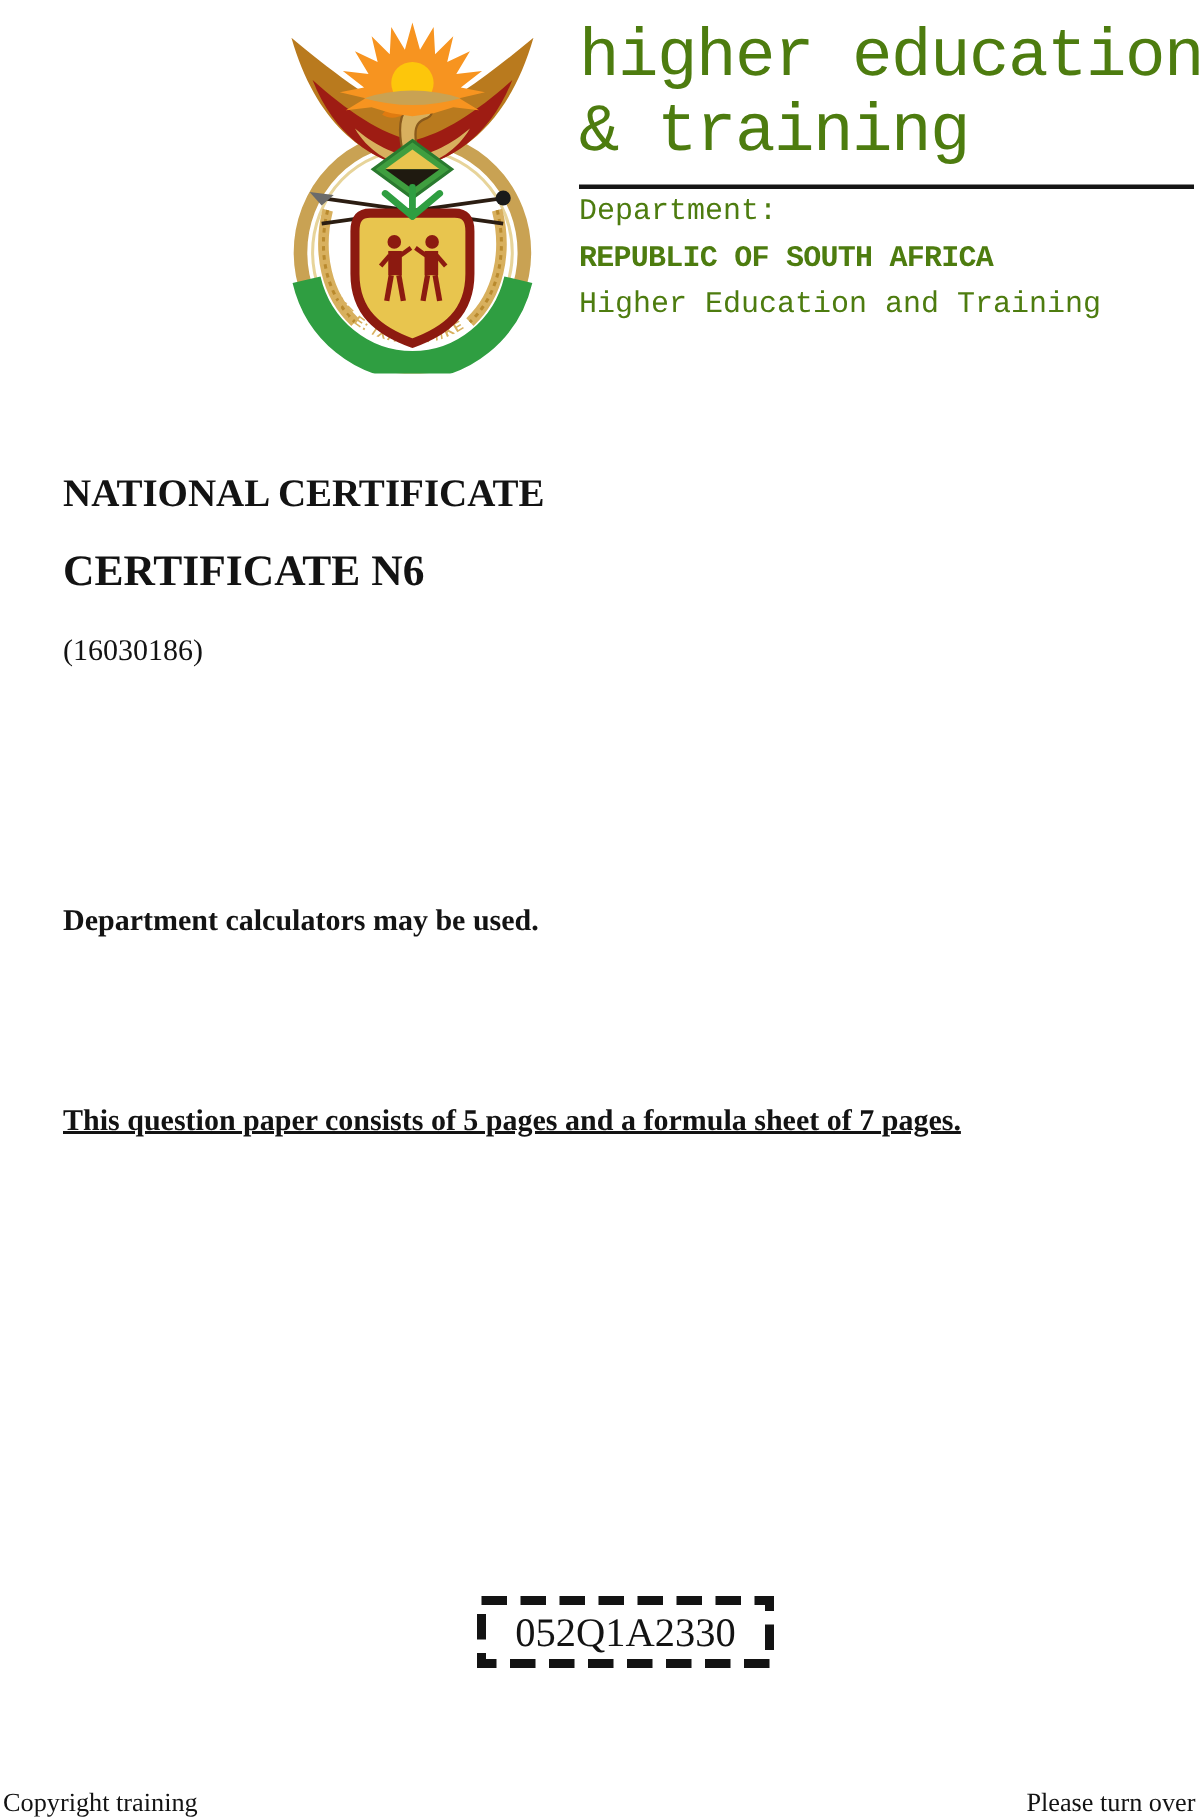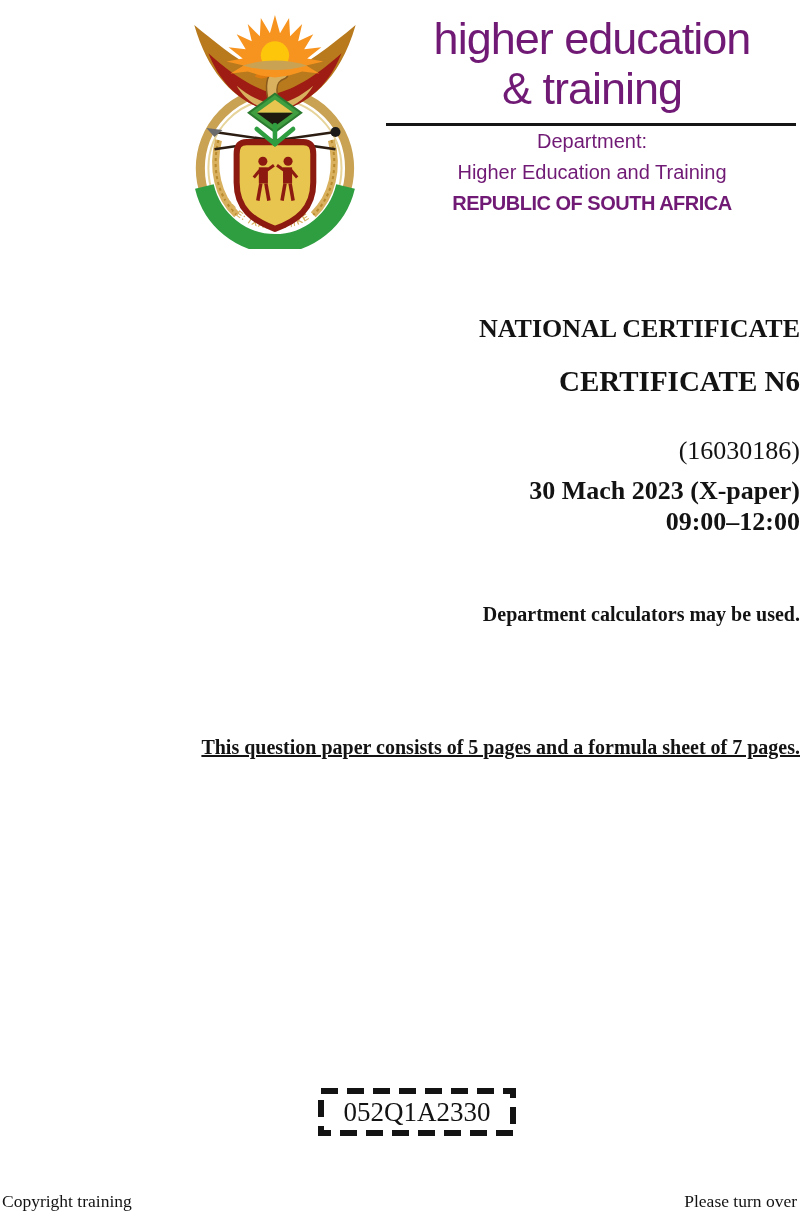--- a/index.html
+++ b/index.html
@@ -19,23 +19,22 @@
     left: 184px;
     top: 11px;
     width: 192px;
     height: 238px;
   }
   .logo-text {
     position: absolute;
     left: 386px;
     top: 14px;
     width: 412px;
-    font-family: Liberation Sans, sans-serif;
-    color: #701a75;
-    text-align: center;
+    font-family: Liberation Mono, monospace;
+    color: #4d7c0f;
   }
   .brand-line {
     font-size: 45px;
     line-height: 50px;
     font-weight: 400;
     letter-spacing: -1px;
     white-space: nowrap;
   }
   .logo-divider {
     margin-top: 9px;
@@ -51,34 +50,34 @@
   }
   .dept-line.country { font-weight: 700; letter-spacing: -0.5px; }
 
   
   .cline {
     position: absolute;
     left: 0;
     width: 100%;
     box-sizing: border-box;
     padding-left: 42px;
-    text-align: right;
+    text-align: left;
     white-space: nowrap;
   }
   .cert-title   { top: 314px; font-size: 26px; font-weight: 700; }
   .subject      { top: 365px; font-size: 29px; font-weight: 700; }
-  .paper-code   { top: 423px; font-size: 26px; font-weight: 400; margin-top: 13px; }
+  .paper-code   { top: 423px; font-size: 20px; font-weight: 400; }
   .date-block   { top: 475px; font-size: 26px; font-weight: 700; line-height: 31px; }
   .calc-note    { top: 603px; font-size: 20px; font-weight: 700; }
   .pages-note   { top: 736px; font-size: 20px; font-weight: 700; text-decoration: underline; }
 
   
   .codebox-row {
     position: absolute;
-    top: 1088px;
+    top: 1064px;
     left: 0;
     width: 100%;
     box-sizing: border-box;
     padding-left: 34px;
     display: flex;
     justify-content: center;
     align-items: flex-end;
   }
   .codebox {
     position: relative;
@@ -198,32 +197,28 @@
       <circle cx="90" cy="44" r="14" fill="#fdc60b"></circle>
       <path d="M58,54 Q90,44 122,54 Q90,63 58,54 Z" fill="#c9a253"></path>
     </g>
   </svg>
 
   <div class="logo-text">
     <div class="brand-line">higher education</div>
     <div class="brand-line">&amp; training</div>
     <div class="logo-divider"></div>
     <div class="dept-line">Department:</div>
+    <div class="dept-line country">REPUBLIC OF SOUTH AFRICA</div>
     <div class="dept-line">Higher Education and Training</div>
-    <div class="dept-line country">REPUBLIC OF SOUTH AFRICA</div>
   </div>
 
   <div class="cline cert-title">NATIONAL CERTIFICATE</div>
   <div class="cline subject">CERTIFICATE N6</div>
   <div class="cline paper-code">(16030186)</div>
 
-  <div class="cline date-block">
-    <div>30 Mach 2023 (X-paper)</div>
-    <div>09:00–12:00</div>
-  </div>
 
   <div class="cline calc-note">Department calculators may be used.</div>
   <div class="cline pages-note">This question paper consists of 5 pages and a formula sheet of 7 pages.</div>
 
   <div class="codebox-row">
     <div class="codebox">
       <svg viewBox="0 0 198 48" width="198" height="48" aria-hidden="true">
         <rect x="3" y="3" width="192" height="42" fill="none" stroke="#131313" stroke-width="6" stroke-dasharray="17 9"></rect>
       </svg>
       <span class="num">052Q1A2330</span>

